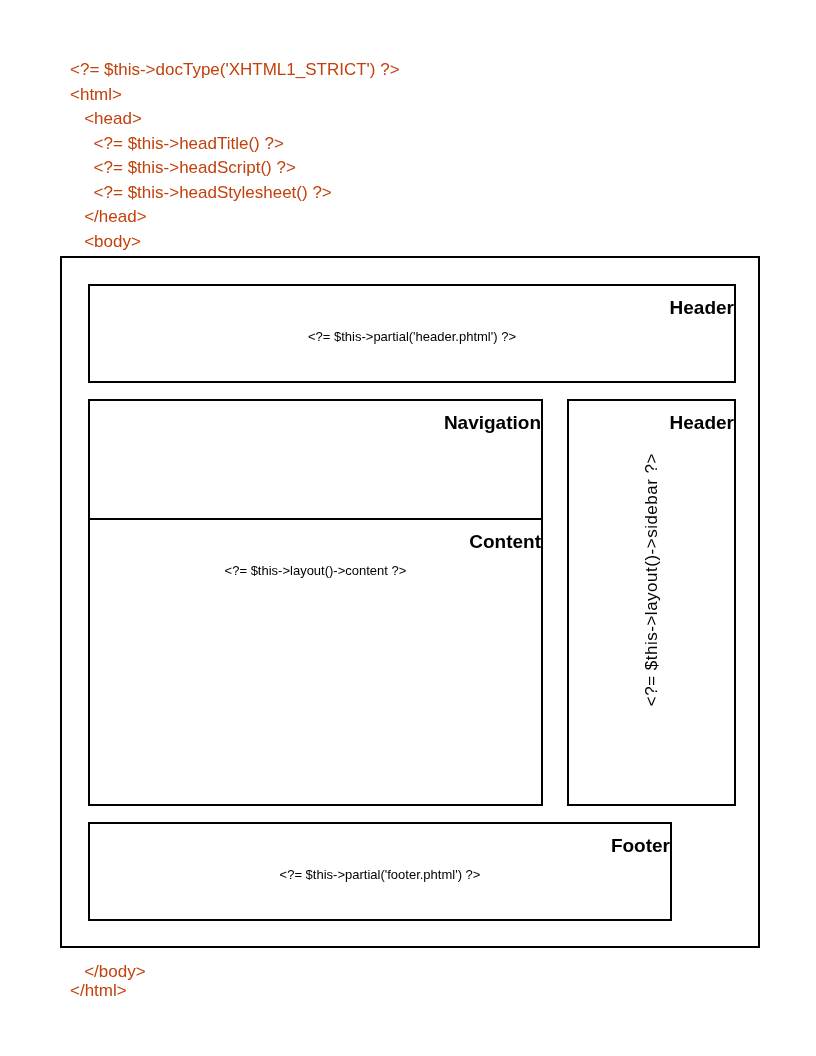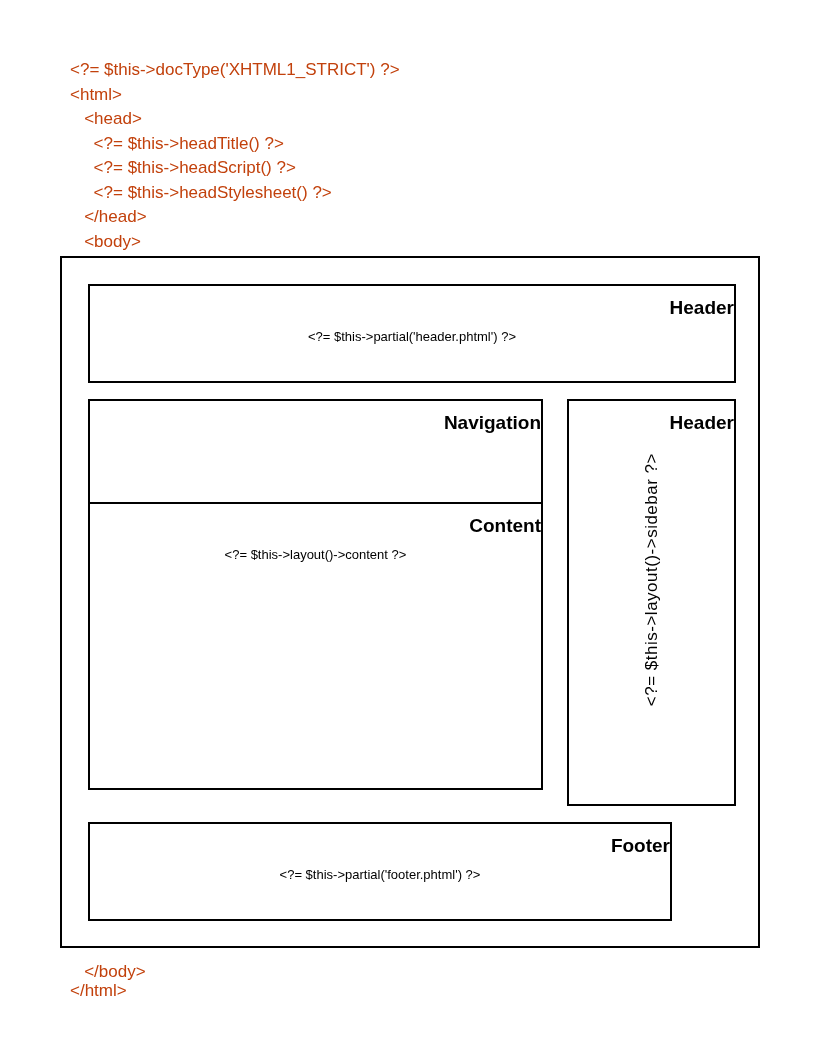--- a/index.html
+++ b/index.html
@@ -87,21 +87,21 @@
   #nav-region {
     left: 26px;
     top: 141px;
     width: 455px;
     height: 131px;
   }
 
   
   #content-region {
     left: 26px;
-    top: 244px;
+    top: 260px;
     width: 455px;
     height: 288px;
   }
 
   
   #sidebar-region {
     left: 505px;
     top: 141px;
     width: 169px;
     height: 407px;

